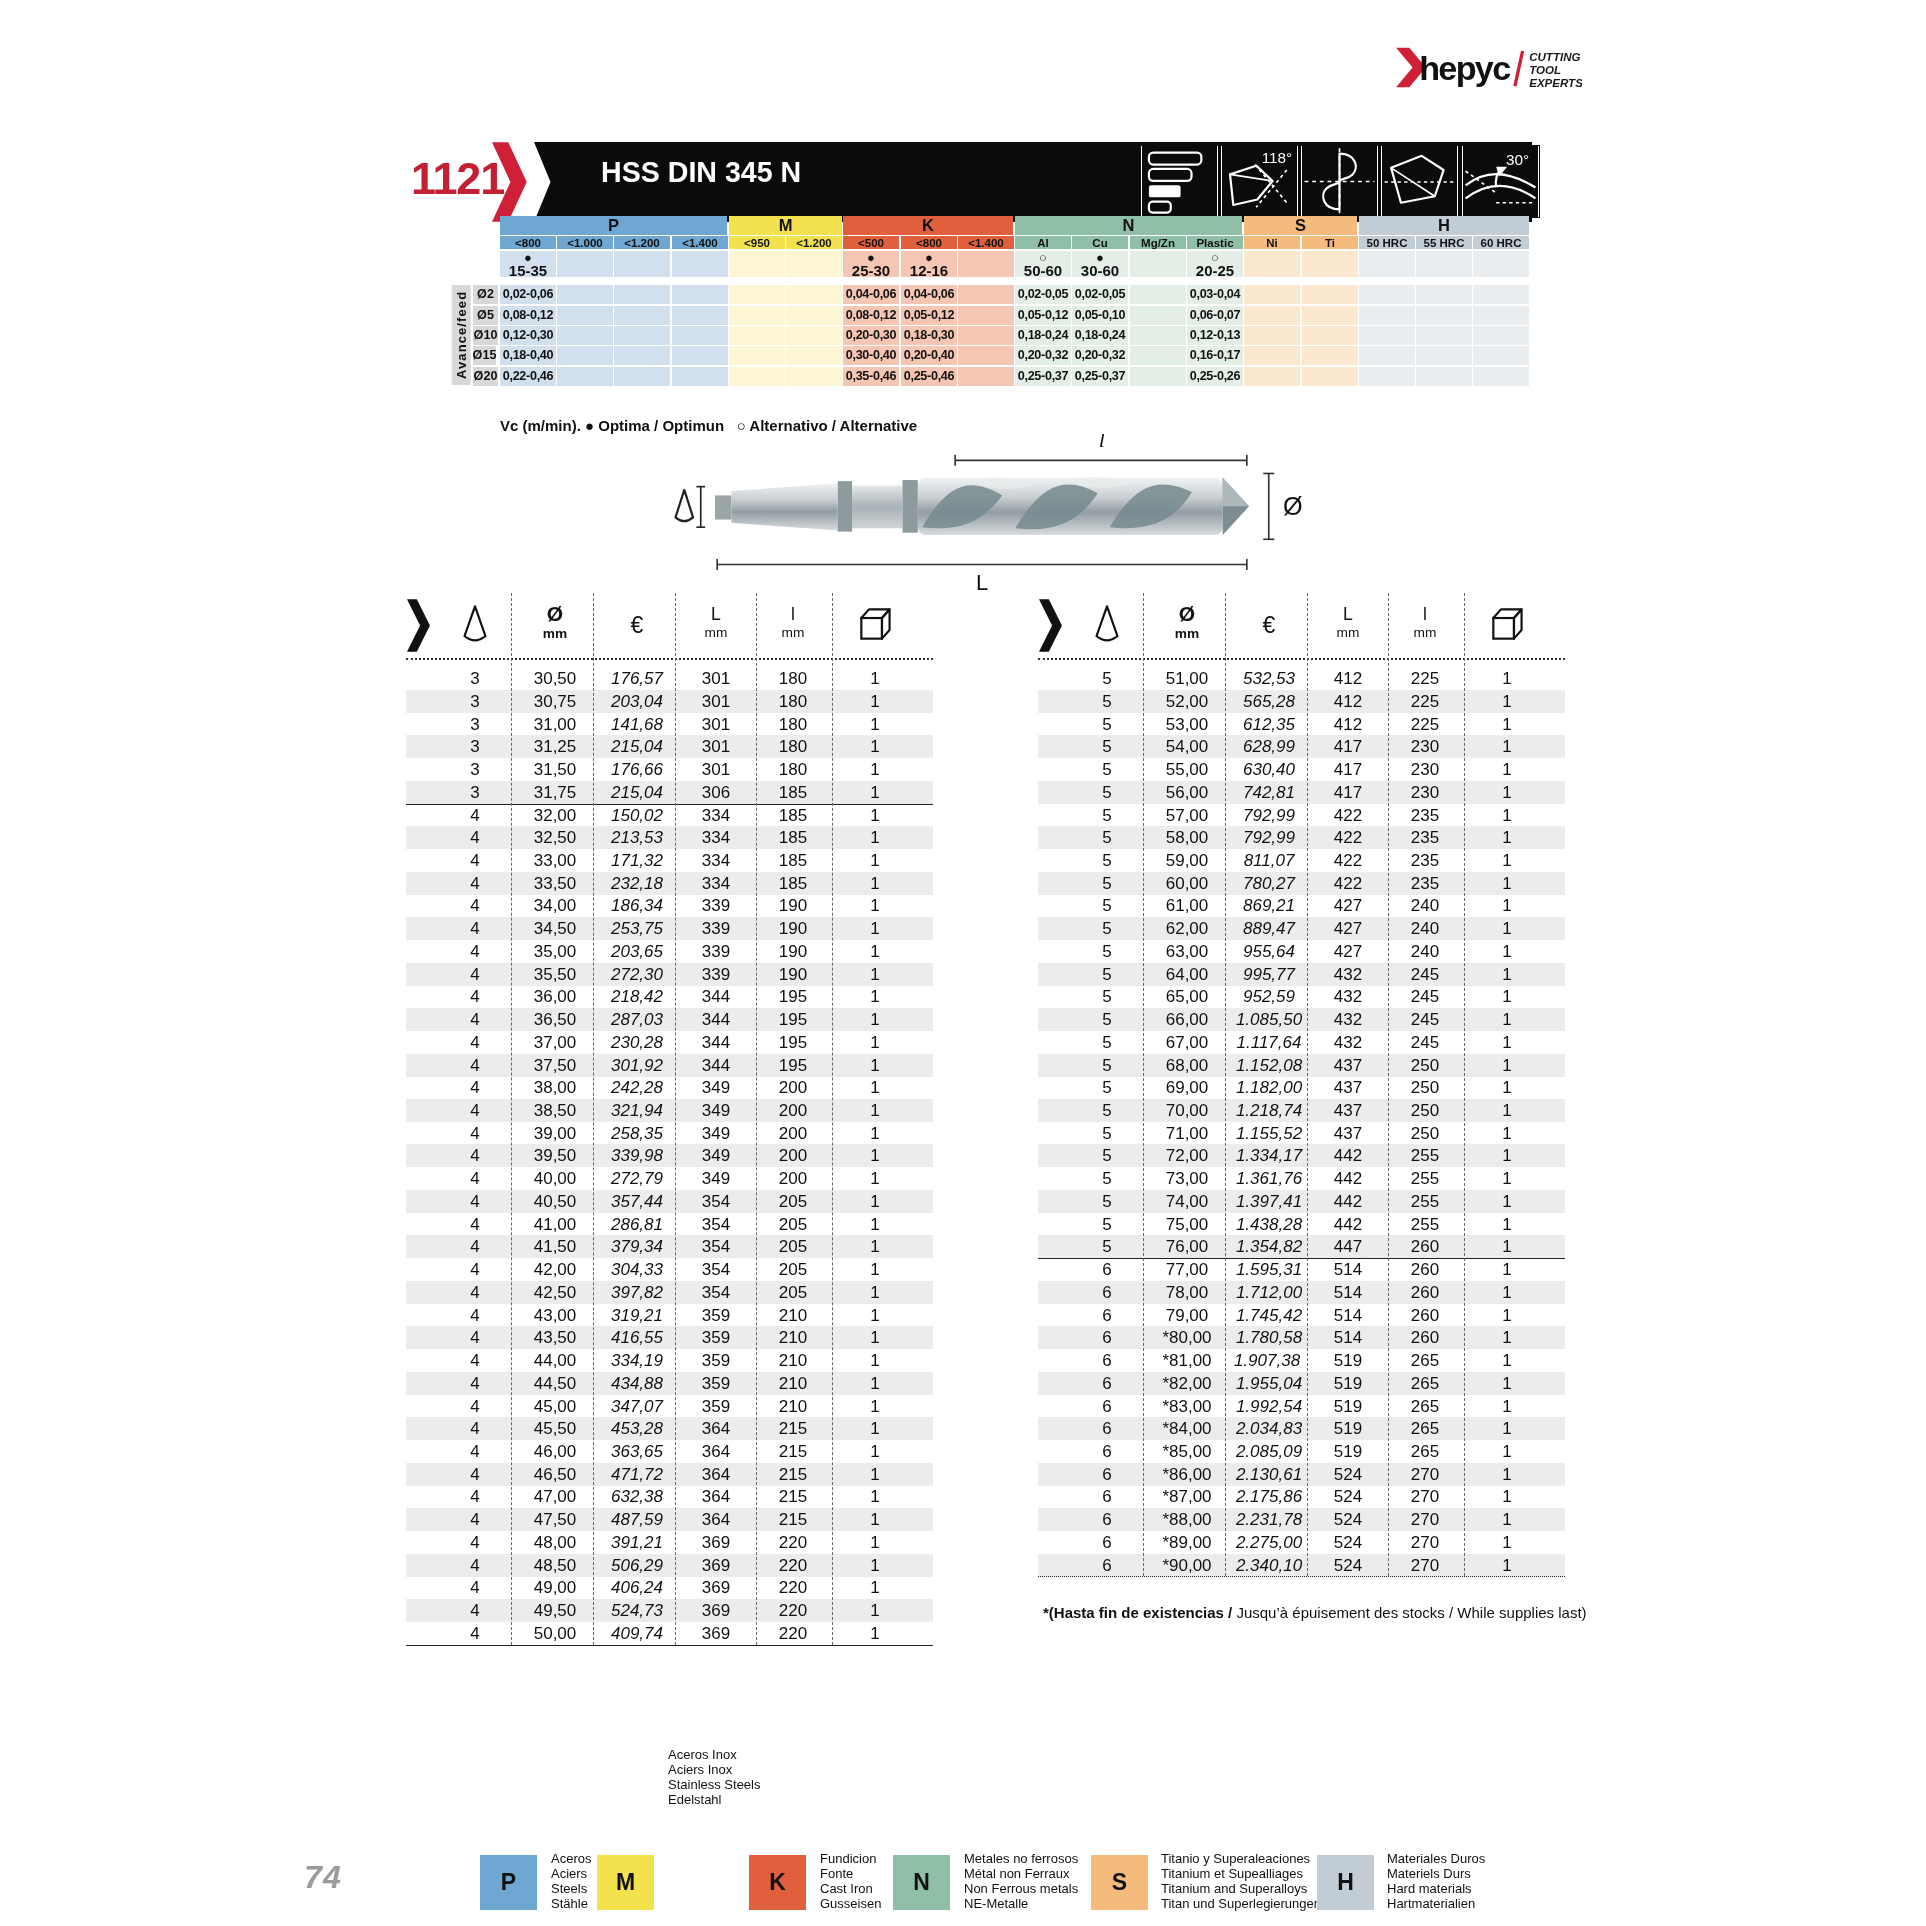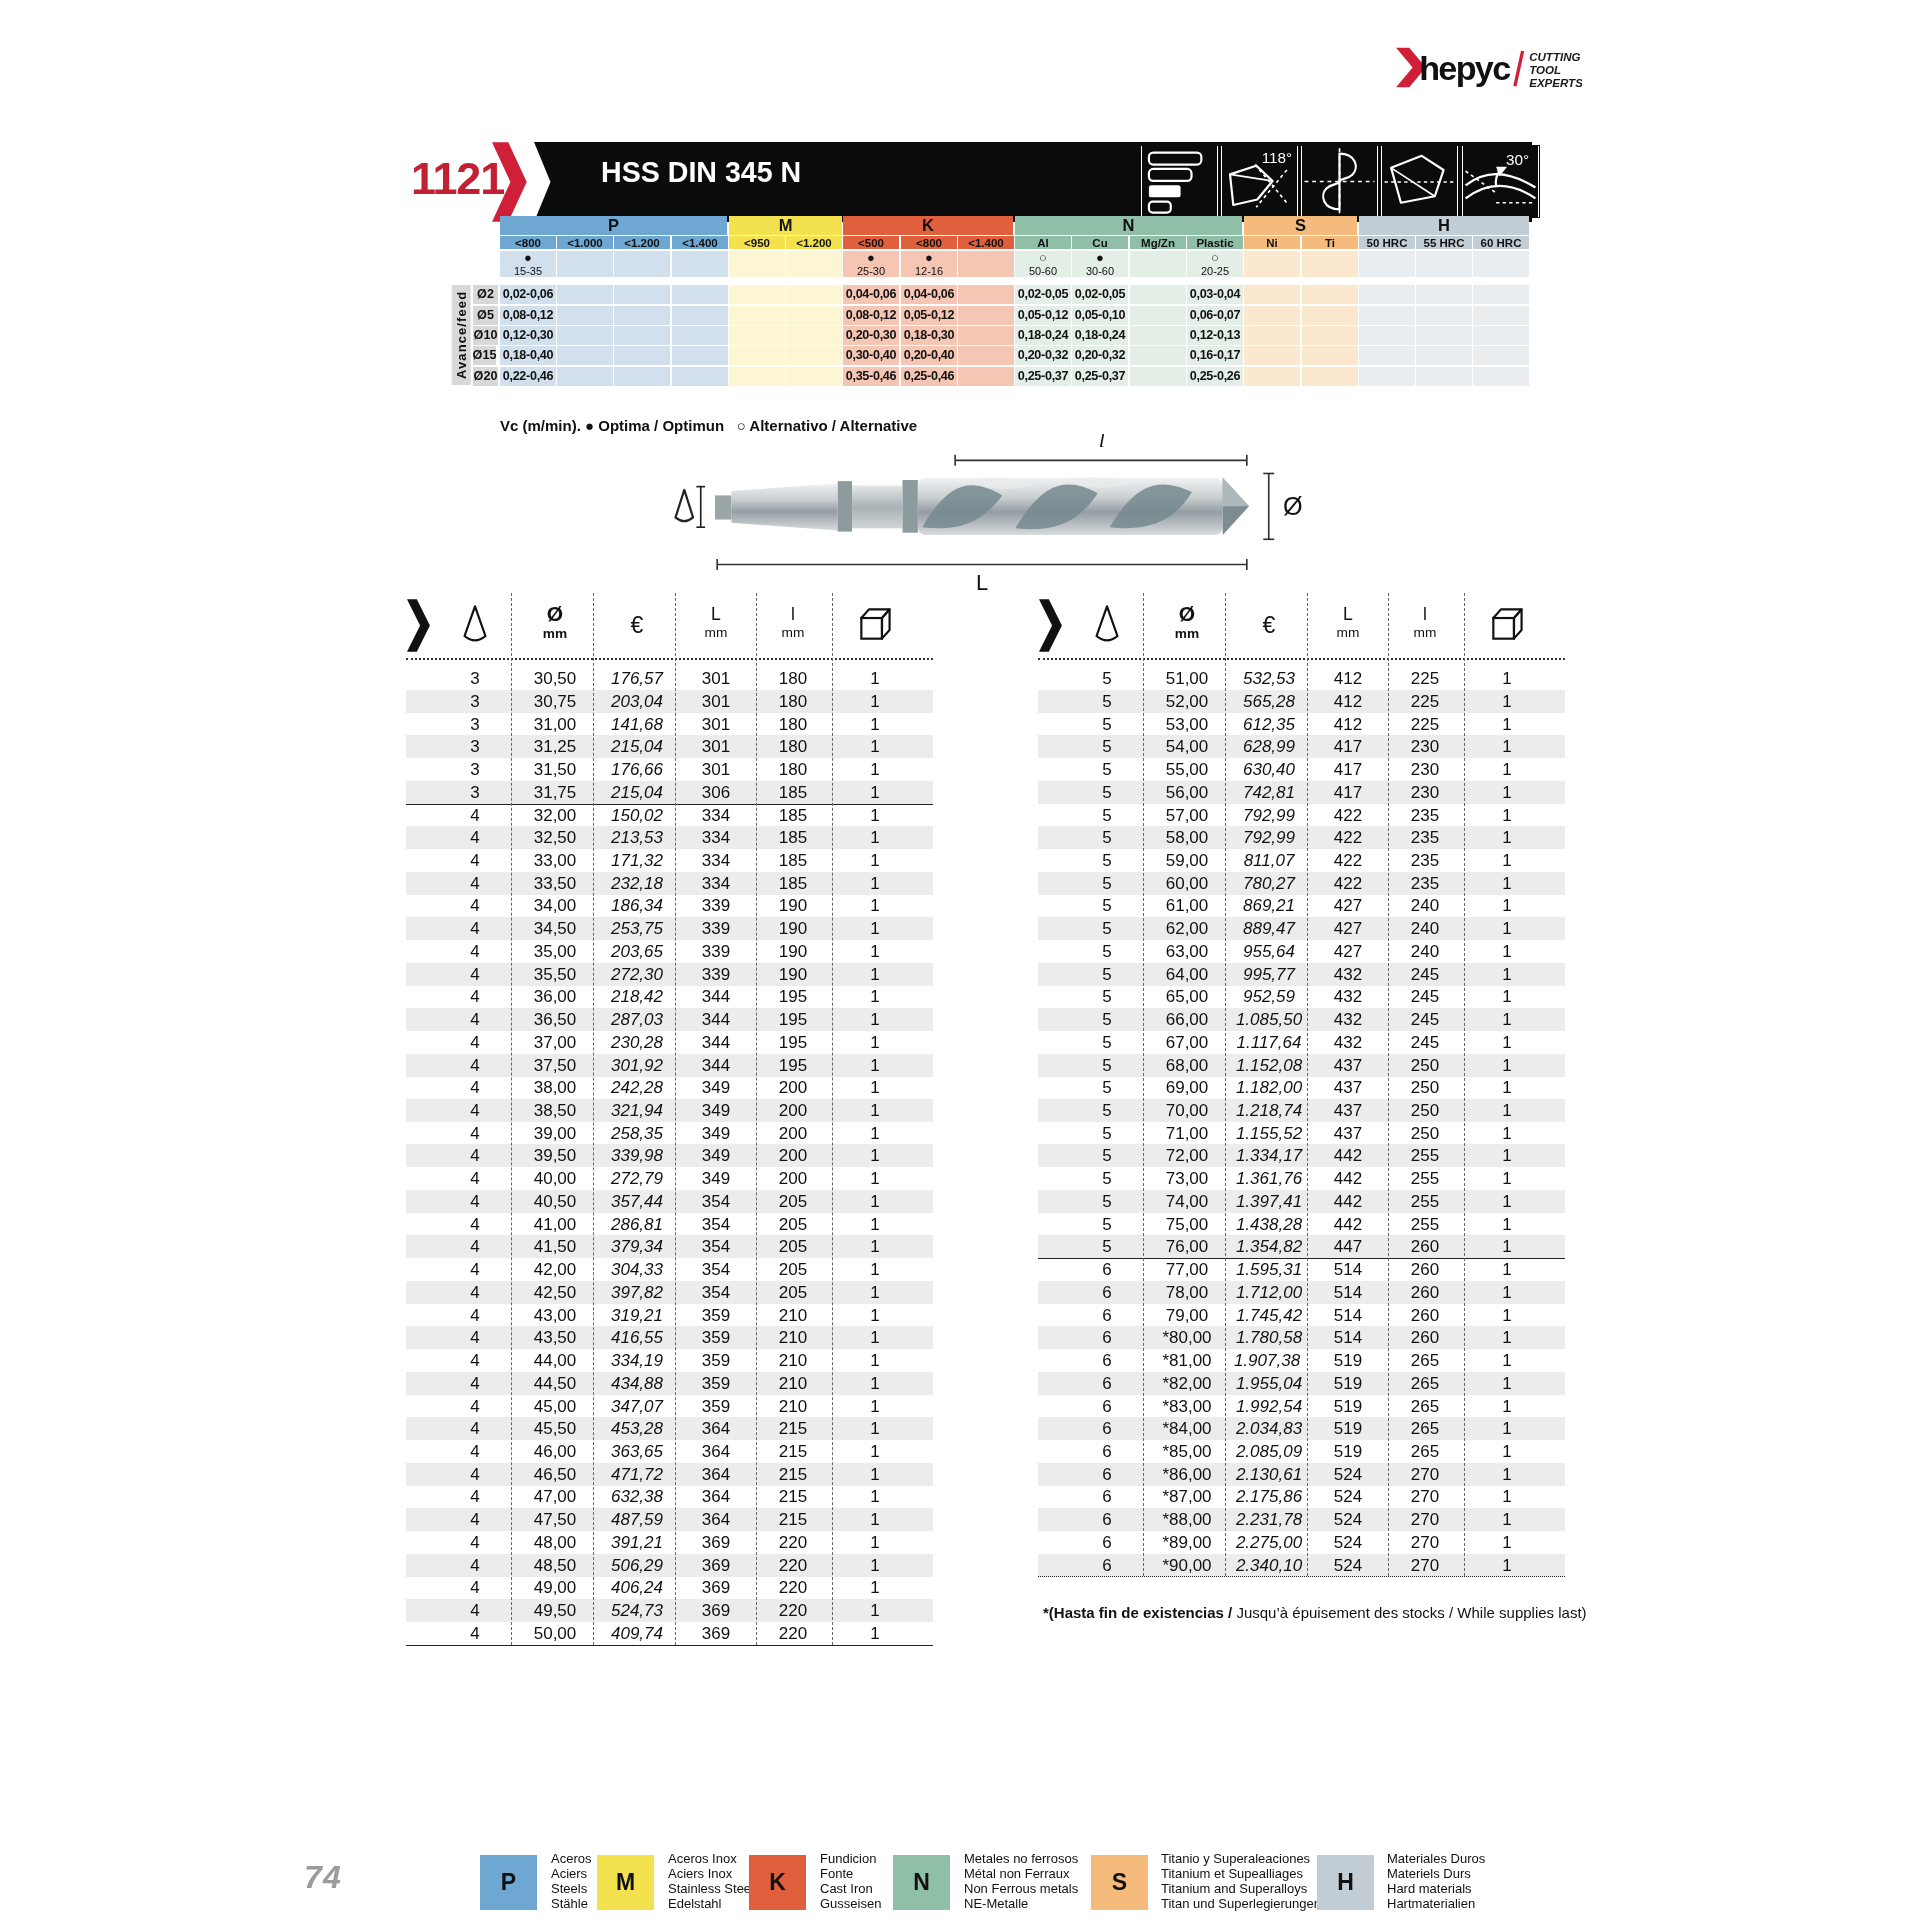--- a/index.html
+++ b/index.html
@@ -17,21 +17,21 @@
   .band-name{left:601px;top:156px;font-size:28.6px;font-weight:bold;color:#fff;letter-spacing:0;}
   .tile{position:absolute;top:146px;width:75px;height:71px;background:#0b0b0b;outline:1.6px solid #0b0b0b;border-left:1.6px solid #fff;border-right:1.6px solid #fff;}
   
   #cutparams{left:452px;top:216px;width:1093px;height:189px;}
   .ct-cell{position:absolute;display:flex;align-items:center;justify-content:center;text-align:center;}
   .ct-group{font-size:16.5px;font-weight:bold;}
   .ct-sub{font-size:11.5px;font-weight:bold;}
   .ct-feed{font-size:12.6px;font-weight:600;letter-spacing:-0.3px;}
   .ct-label{background:#d8d8d8;font-size:12.6px;font-weight:bold;}
   .vc-marker{font-size:13px;line-height:14.3px;}
-  .vc-num{font-size:11px;line-height:12.6px;font-weight:normal;}
+  .vc-num{font-size:15px;line-height:12.6px;font-weight:bold;}
   .feed-vertical{background:#d8d8d8;writing-mode:vertical-rl;transform:rotate(180deg);
     font-size:13px;font-weight:bold;letter-spacing:1.1px;display:flex;align-items:center;justify-content:center;}
   .vc-legend{left:500px;top:417px;font-size:15px;font-weight:bold;}
   
   .diagram{left:664px;top:434px;width:670px;height:159px;}
   
   .cat{position:absolute;top:593px;width:527px;}
   .cat-head{position:relative;height:65px;border-bottom:2.2px dotted #333;}
   .cat-sym{position:absolute;text-align:center;font-weight:bold;}
   .cat-sep{position:absolute;top:0;width:0;border-left:1.1px dashed #666;}
@@ -1085,21 +1085,21 @@
 
   <div id="matlegend">
       <div class="mat-sq" style="left: 480px; top: 1855px; background: rgb(110, 167, 209);">P</div>
       <div class="mat-tx" style="left: 551px; top: 1851px;">
         <div>Aceros</div>
         <div>Aciers</div>
         <div>Steels</div>
         <div>Stähle</div>
       </div>
       <div class="mat-sq" style="left: 597px; top: 1855px; background: rgb(243, 225, 78);">M</div>
-      <div class="mat-tx" style="left: 668px; top: 1851px;">
+      <div class="mat-tx" style="left: 668px; top: 1747px;">
         <div>Aceros Inox</div>
         <div>Aciers Inox</div>
         <div>Stainless Steels</div>
         <div>Edelstahl</div>
       </div>
       <div class="mat-sq" style="left: 749px; top: 1855px; background: rgb(224, 96, 62);">K</div>
       <div class="mat-tx" style="left: 820px; top: 1851px;">
         <div>Fundicion</div>
         <div>Fonte</div>
         <div>Cast Iron</div>

